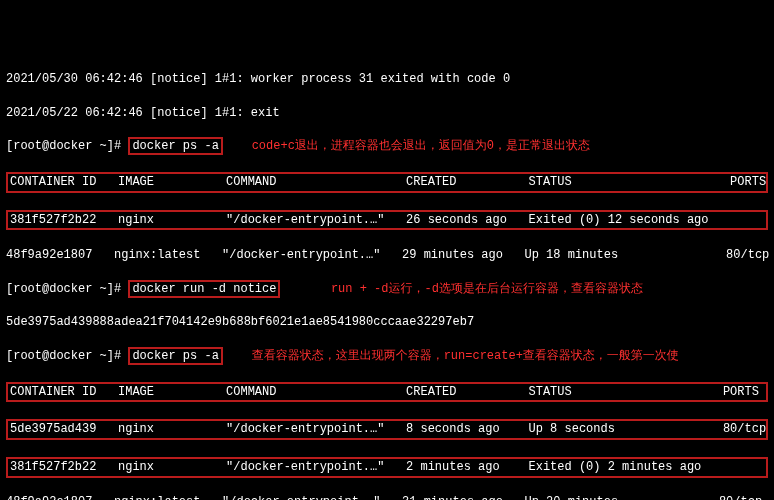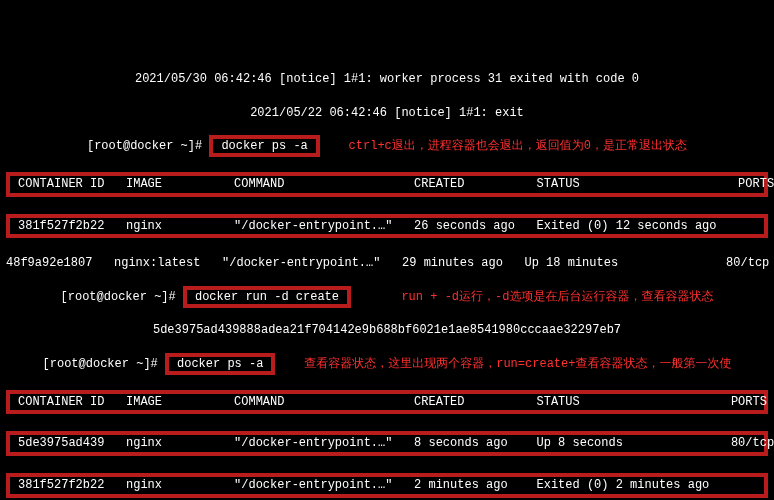--- a/index.html
+++ b/index.html
@@ -7,36 +7,36 @@
     background: #000;
     color: #fff;
     font-family: "Courier New", monospace;
     font-size: 12px;
     line-height: 1.4;
     width: 774px;
     padding: 4px 6px;
     white-space: pre;
     overflow: hidden;
   }
-  .line { display: block; min-height: 16px; text-align: center; }
+  .line { display: block; min-height: 16px; }
   .red { color: #ff3030; }
-  .box-red { border: 4px solid #b91c1c; padding: 0 8px; }
+  .box-red { border: 2px solid #b91c1c; padding: 0 2px; }
 </style>
 </head>
 <body>
 
 
 
 <span class="line">2021/05/30 06:42:46 [notice] 1#1: worker process 31 exited with code 0</span>
 <span class="line">2021/05/22 06:42:46 [notice] 1#1: exit</span>
-<span class="line"><span>[root@docker ~]# </span><span class="box-red">docker ps -a</span>    <span class="red">ctrl+c退出，进程容器也会退出，返回值为0，是正常退出状态</span></span>
+<span class="line"><span>[root@docker ~]# </span><span class="box-red">docker ps -a</span>    <span class="red">code+c退出，进程容器也会退出，返回值为0，是正常退出状态</span></span>
 <span class="line box-red">CONTAINER ID   IMAGE          COMMAND                  CREATED          STATUS                      PORTS     NAMES</span>
 <span class="line box-red">381f527f2b22   nginx          "/docker-entrypoint.…"   26 seconds ago   Exited (0) 12 seconds ago             boring_ramanujan</span>
 <span class="line">48f9a92e1807   nginx:latest   "/docker-entrypoint.…"   29 minutes ago   Up 18 minutes               80/tcp    lucid_rosalind</span>
-<span class="line"><span>[root@docker ~]# </span><span class="box-red">docker run -d create</span>       <span class="red">run + -d运行，-d选项是在后台运行容器，查看容器状态</span></span>
+<span class="line"><span>[root@docker ~]# </span><span class="box-red">docker run -d notice</span>       <span class="red">run + -d运行，-d选项是在后台运行容器，查看容器状态</span></span>
 <span class="line">5de3975ad439888adea21f704142e9b688bf6021e1ae8541980cccaae32297eb7</span>
 <span class="line"><span>[root@docker ~]# </span><span class="box-red">docker ps -a</span>    <span class="red">查看容器状态，这里出现两个容器，run=create+查看容器状态，一般第一次使</span></span>
 <span class="line box-red">CONTAINER ID   IMAGE          COMMAND                  CREATED          STATUS                     PORTS     NAMES</span>
 <span class="line box-red">5de3975ad439   nginx          "/docker-entrypoint.…"   8 seconds ago    Up 8 seconds               80/tcp    goofy_swanson</span>
 <span class="line box-red">381f527f2b22   nginx          "/docker-entrypoint.…"   2 minutes ago    Exited (0) 2 minutes ago             boring_ramanujan</span>
 <span class="line">48f9a92e1807   nginx:latest   "/docker-entrypoint.…"   31 minutes ago   Up 20 minutes              80/tcp    lucid_rosalind</span>
 
 
 
 

